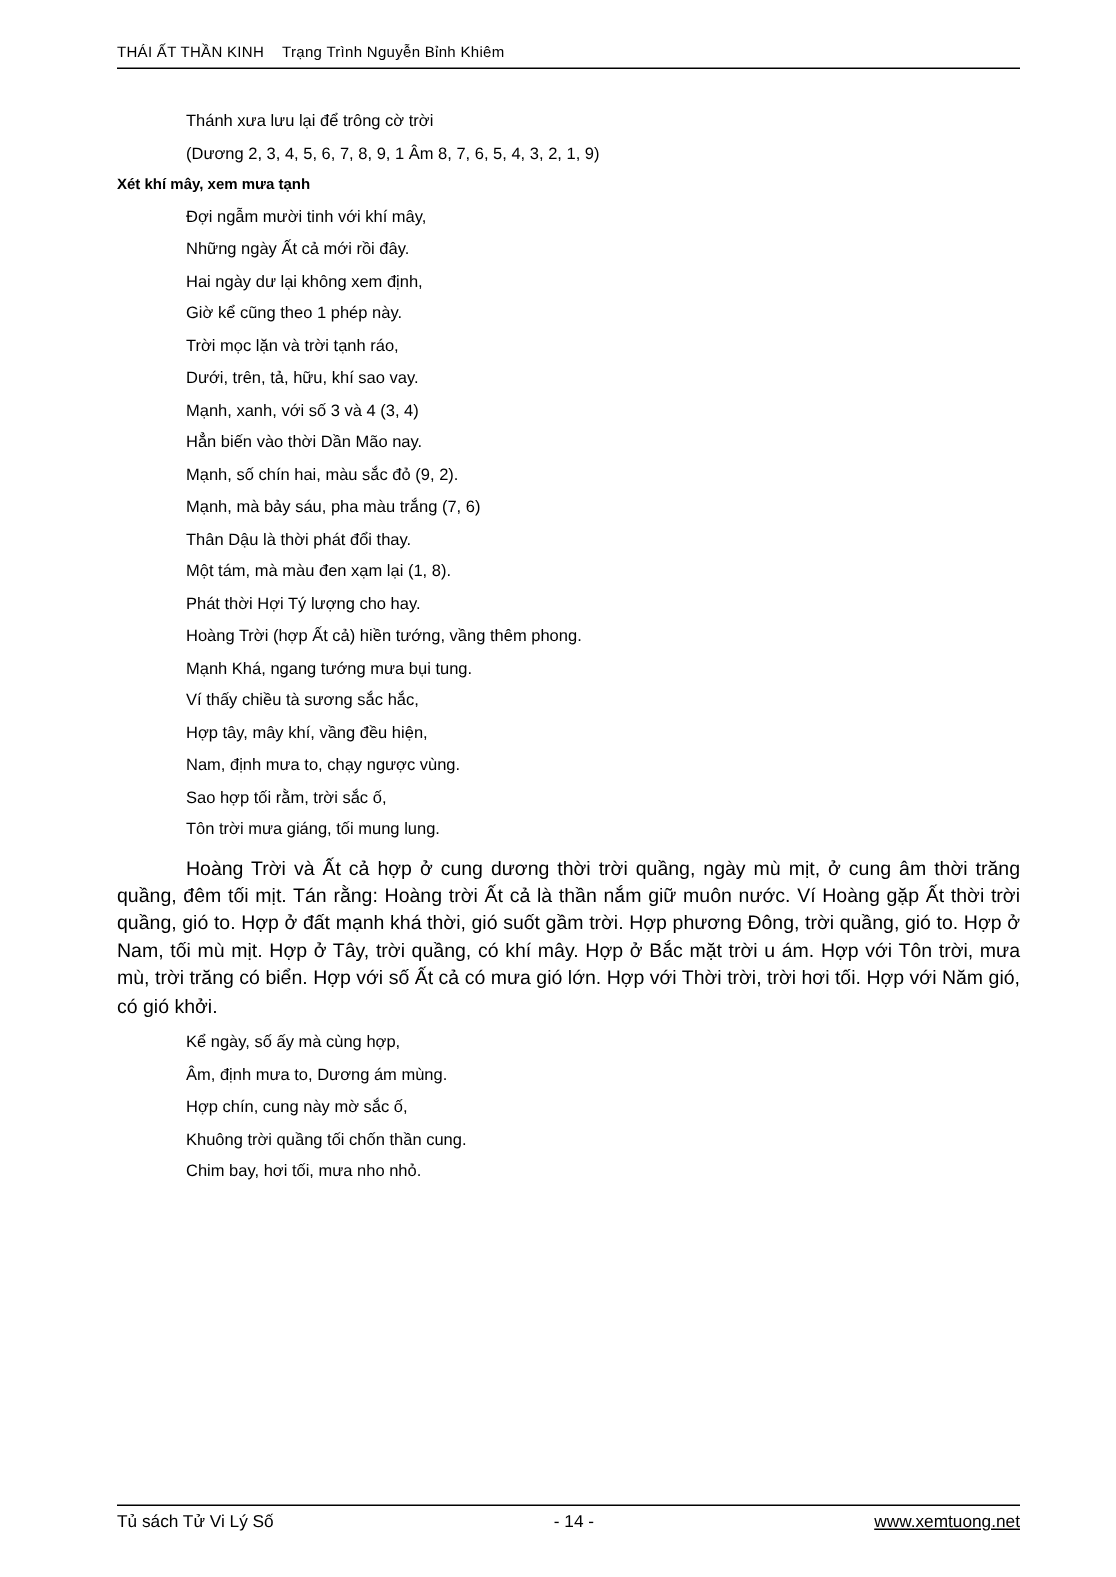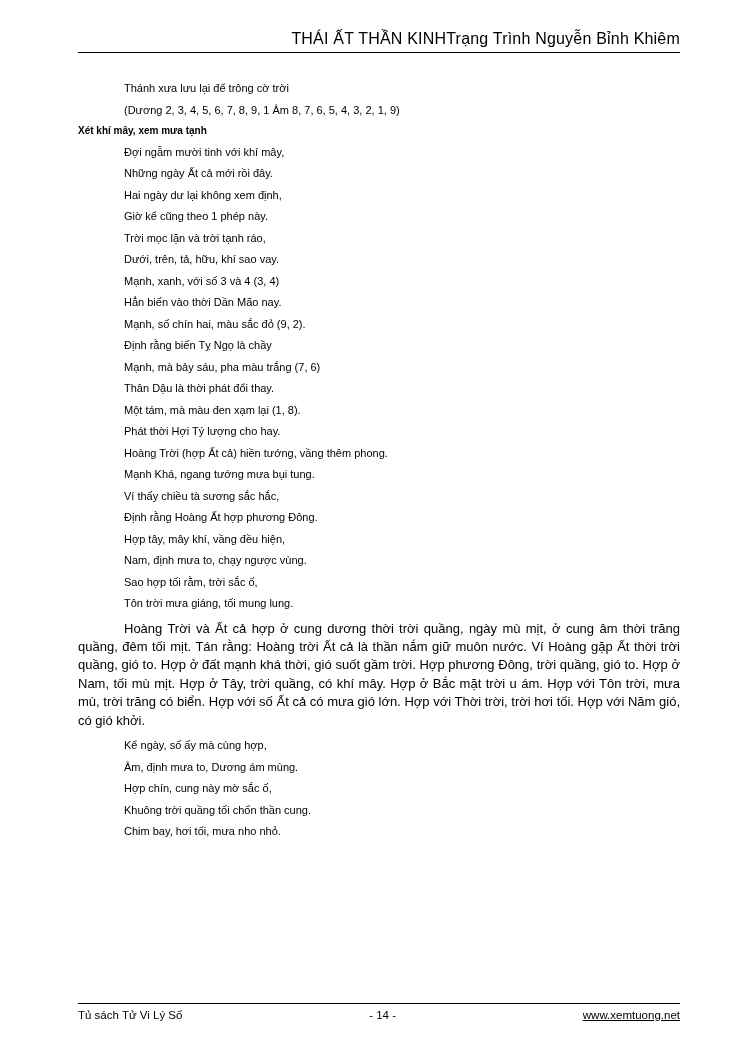--- a/index.html
+++ b/index.html
@@ -15,27 +15,28 @@
     position: relative;
     width: 744px;
     height: 1051px;
     box-sizing: border-box;
     padding: 30px 64px 0 78px;
     background: #ffffff;
     overflow: hidden;
   }
   .header {
     display: flex;
-    justify-content: flex-end;
+    justify-content: flex-start;
     align-items: baseline;
-    font-size: 16px;
+    font-size: 10px;
     letter-spacing: 0.2px;
     padding-bottom: 4px;
     border-bottom: 1.2px solid #000;
     margin-bottom: 30px;
+    gap: 12px;
   }
   .header-left { font-weight: normal; }
   .header-right { font-weight: normal; }
 
   .body-text {
     font-size: 13px;
     line-height: 1.0;
   }
   .verse {
     margin: 0 0 10.5px 46px;
@@ -91,29 +92,27 @@
 
     <p class="verse">Đợi ngẫm mười tinh với khí mây,</p>
     <p class="verse">Những ngày Ất cả mới rồi đây.</p>
     <p class="verse">Hai ngày dư lại không xem định,</p>
     <p class="verse">Giờ kể cũng theo 1 phép này.</p>
     <p class="verse">Trời mọc lặn và trời tạnh ráo,</p>
     <p class="verse">Dưới, trên, tả, hữu, khí sao vay.</p>
     <p class="verse">Mạnh, xanh, với số 3 và 4 (3, 4)</p>
     <p class="verse">Hẳn biến vào thời Dần Mão nay.</p>
     <p class="verse">Mạnh, số chín hai, màu sắc đỏ (9, 2).</p>
-    <p class="verse">Định rằng biến Tỵ Ngọ là chầy</p>
     <p class="verse">Mạnh, mà bảy sáu, pha màu trắng (7, 6)</p>
     <p class="verse">Thân Dậu là thời phát đổi thay.</p>
     <p class="verse">Một tám, mà màu đen xạm lại (1, 8).</p>
     <p class="verse">Phát thời Hợi Tý lượng cho hay.</p>
     <p class="verse">Hoàng Trời (hợp Ất cả) hiền tướng, vầng thêm phong.</p>
     <p class="verse">Mạnh Khá, ngang tướng mưa bụi tung.</p>
     <p class="verse">Ví thấy chiều tà sương sắc hắc,</p>
-    <p class="verse">Định rằng Hoàng Ất hợp phương Đông.</p>
     <p class="verse">Hợp tây, mây khí, vầng đều hiện,</p>
     <p class="verse">Nam, định mưa to, chạy ngược vùng.</p>
     <p class="verse">Sao hợp tối rằm, trời sắc ố,</p>
     <p class="verse">Tôn trời mưa giáng, tối mung lung.</p>
 
     <p class="para">Hoàng Trời và Ất cả hợp ở cung dương thời trời quầng, ngày mù mịt, ở cung âm thời trăng quầng, đêm tối mịt. Tán rằng: Hoàng trời Ất cả là thần nắm giữ muôn nước. Ví Hoàng gặp Ất thời trời quầng, gió to. Hợp ở đất mạnh khá thời, gió suốt gầm trời. Hợp phương Đông, trời quầng, gió to. Hợp ở Nam, tối mù mịt. Hợp ở Tây, trời quầng, có khí mây. Hợp ở Bắc mặt trời u ám. Hợp với Tôn trời, mưa mù, trời trăng có biển. Hợp với số Ất cả có mưa gió lớn. Hợp với Thời trời, trời hơi tối. Hợp với Năm gió, có gió khởi.</p>
 
     <p class="verse">Kể ngày, số ấy mà cùng hợp,</p>
     <p class="verse">Âm, định mưa to, Dương ám mùng.</p>
     <p class="verse">Hợp chín, cung này mờ sắc ố,</p>

